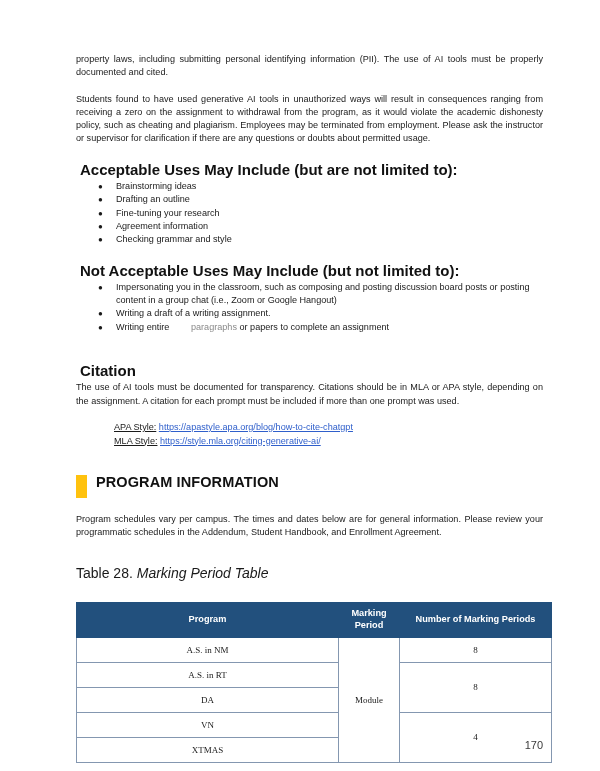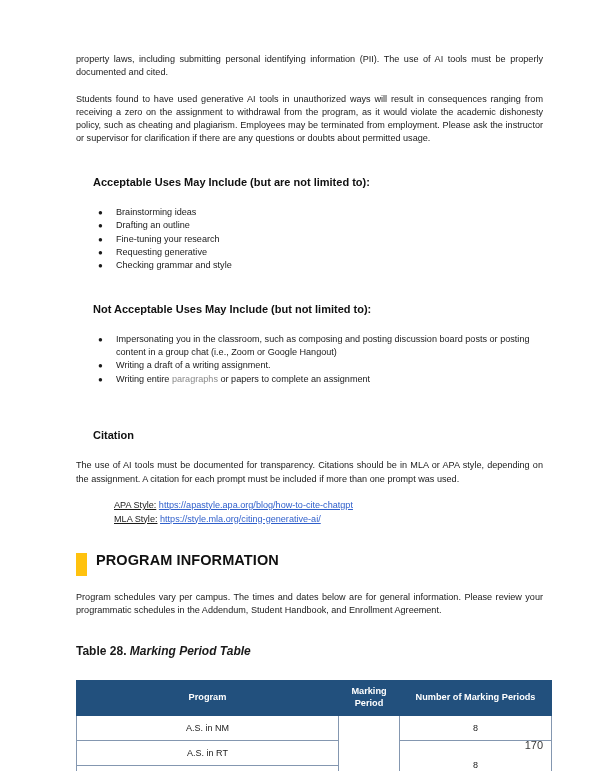--- a/index.html
+++ b/index.html
@@ -32,22 +32,22 @@
     line-height: 13.3px;
     text-align: justify;
     color: #1a1a1a;
   }
   p.body-text.ragged { text-align: left; }
 
   .gap-sm  { height: 13px; }
   .gap-md  { height: 13px; }
 
   h4.sub-head {
-    margin: 17px;
-    font-size: 11px;
+    margin: 4px;
+    font-size: 15px;
     line-height: 13.3px;
     font-weight: bold;
     color: #111111;
   }
 
   
   ul.bullets {
     margin: 0;
     padding: 0;
     list-style: none;
@@ -62,21 +62,21 @@
     color: #1a1a1a;
   }
   ul.bullets li .bullet-dot {
     position: absolute;
     left: 22px;
     top: 0;
     font-size: 8px;
     line-height: 13.3px;
     color: #1a1a1a;
   }
-  .muted-word { color: #8a8a8a; }
+  .muted-word { color: #8a8a8a; margin-left: 19px; }
 
   
   .cite-block {
     padding-left: 38px;
   }
   .cite-line {
     font-size: 9.1px;
     line-height: 13.6px;
     white-space: nowrap;
   }
@@ -104,24 +104,23 @@
   .section-title {
     font-size: 14.5px;
     font-weight: bold;
     letter-spacing: 0.1px;
     color: #111111;
     line-height: 1;
   }
 
   
   .table-caption {
-    font-size: 12px;
+    font-size: 14px;
     line-height: 12px;
     color: #1a1a1a;
-    font-weight: bold;
   }
   .table-caption .cap-italic { font-style: italic; }
 
   table.mp-table {
     border-collapse: collapse;
     width: 475px;
     table-layout: fixed;
     margin-top: 23px;
   }
   table.mp-table th,
@@ -138,20 +137,21 @@
     font-weight: bold;
     height: 34px;
     border-color: #22507D;
     line-height: 11.5px;
     font-size: 9.2px;
   }
   table.mp-table tbody td {
     height: 24px;
     color: #1a1a1a;
     background: #ffffff;
+    font-family: Liberation Serif, serif;
   }
   .col-prog  { width: 262px; }
   .col-mark  { width: 61px; }
   .col-num   { width: 152px; }
 
   
   .page-number {
     position: absolute;
     right: 57px;
     bottom: 28px;
@@ -182,21 +182,21 @@
     <li>
       <span class="bullet-dot">●</span>
       <span>Drafting an outline</span>
     </li>
     <li>
       <span class="bullet-dot">●</span>
       <span>Fine-tuning your research</span>
     </li>
     <li>
       <span class="bullet-dot">●</span>
-      <span>Requesting generative</span>
+      <span>Agreement information</span>
     </li>
     <li>
       <span class="bullet-dot">●</span>
       <span>Checking grammar and style</span>
     </li>
   </ul>
 
   <div class="gap-md"></div>
 
   <h4 class="sub-head">Not Acceptable Uses May Include (but not limited to):</h4>

